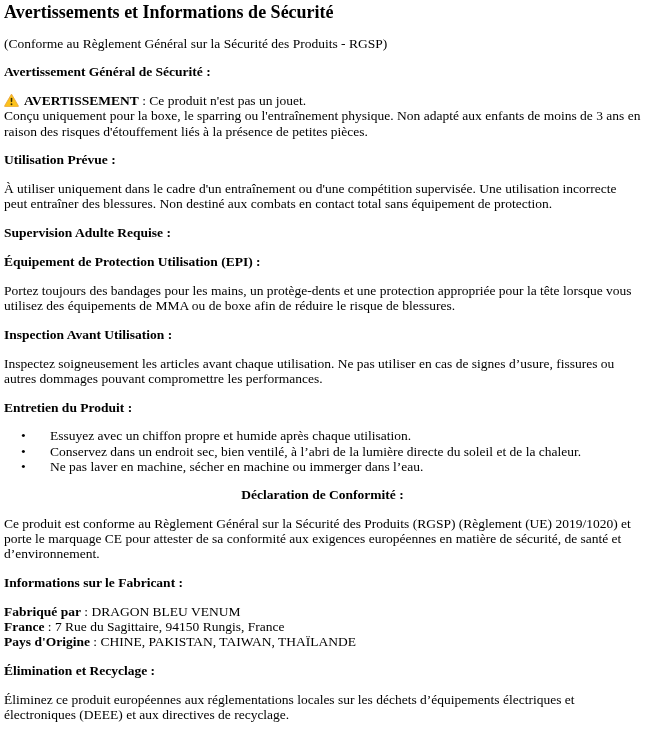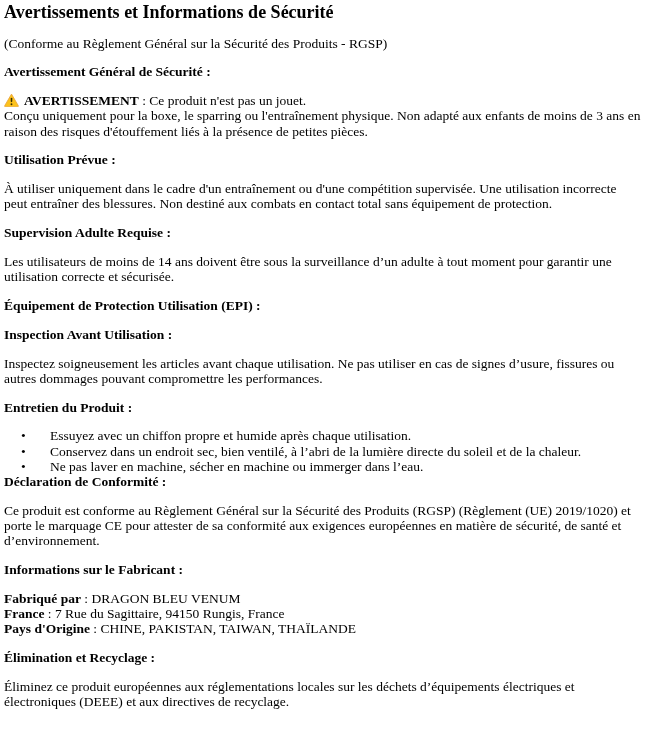--- a/index.html
+++ b/index.html
@@ -25,21 +25,21 @@
     margin: 0 0 13.6px 0;
   }
   p { margin: 13.6px 0; }
   p.h { font-weight: bold; }
   p:last-child { margin-bottom: 0; }
   ul.bullets {
     margin: 13.6px 0 0 0;
     padding: 0;
     list-style: none;
   }
-  ul.bullets + p.h { margin-top: 0; }
+  ul.bullets + p.h { margin-top: 13px; text-align: center; }
   ul.bullets li {
     position: relative;
     padding-left: 46px;
   }
   ul.bullets li::before {
     content: "\2022";
     position: absolute;
     left: 17px;
     top: 0;
   }
@@ -67,23 +67,23 @@
       <rect x="7.15" y="5" width="1.7" height="4.8" rx="0.85" fill="#3A2E00"></rect>
       <circle cx="8" cy="12" r="1" fill="#3A2E00"></circle>
     </svg><strong>AVERTISSEMENT</strong><span> : Ce produit n'est pas un jouet.</span><br>
     <span>Conçu uniquement pour la boxe, le sparring ou l'entraînement physique. Non adapté aux enfants de moins de 3 ans en raison des risques d'étouffement liés à la présence de petites pièces.</span>
   </p>
 
   <p class="h">Utilisation Prévue :</p>
   <p>À utiliser uniquement dans le cadre d'un entraînement ou d'une compétition supervisée. Une utilisation incorrecte peut entraîner des blessures. Non destiné aux combats en contact total sans équipement de protection.</p>
 
   <p class="h">Supervision Adulte Requise :</p>
-  <p>Les utilisateurs de moins de 14 ans doivent être sous la surveillance d’un adulte à tout moment pour garantir une utilisation correcte et sécurisée.</p>
 
   <p class="h">Équipement de Protection Utilisation (EPI) :</p>
+  <p>Portez toujours des bandages pour les mains, un protège-dents et une protection appropriée pour la tête lorsque vous utilisez des équipements de MMA ou de boxe afin de réduire le risque de blessures.</p>
 
   <p class="h">Inspection Avant Utilisation :</p>
   <p>Inspectez soigneusement les articles avant chaque utilisation. Ne pas utiliser en cas de signes d’usure, fissures ou autres dommages pouvant compromettre les performances.</p>
 
   <p class="h">Entretien du Produit :</p>
   <ul class="bullets">
     <li>Essuyez avec un chiffon propre et humide après chaque utilisation.</li>
     <li>Conservez dans un endroit sec, bien ventilé, à l’abri de la lumière directe du soleil et de la chaleur.</li>
     <li>Ne pas laver en machine, sécher en machine ou immerger dans l’eau.</li>
   </ul>

